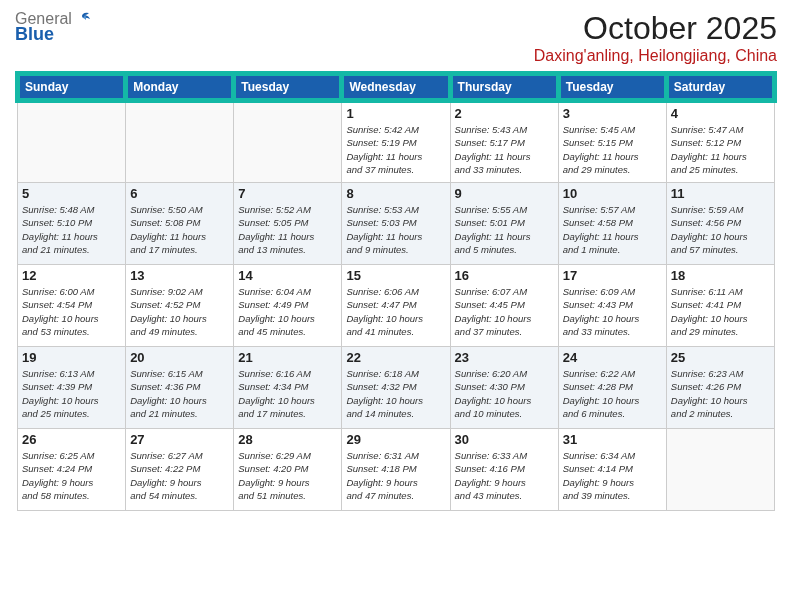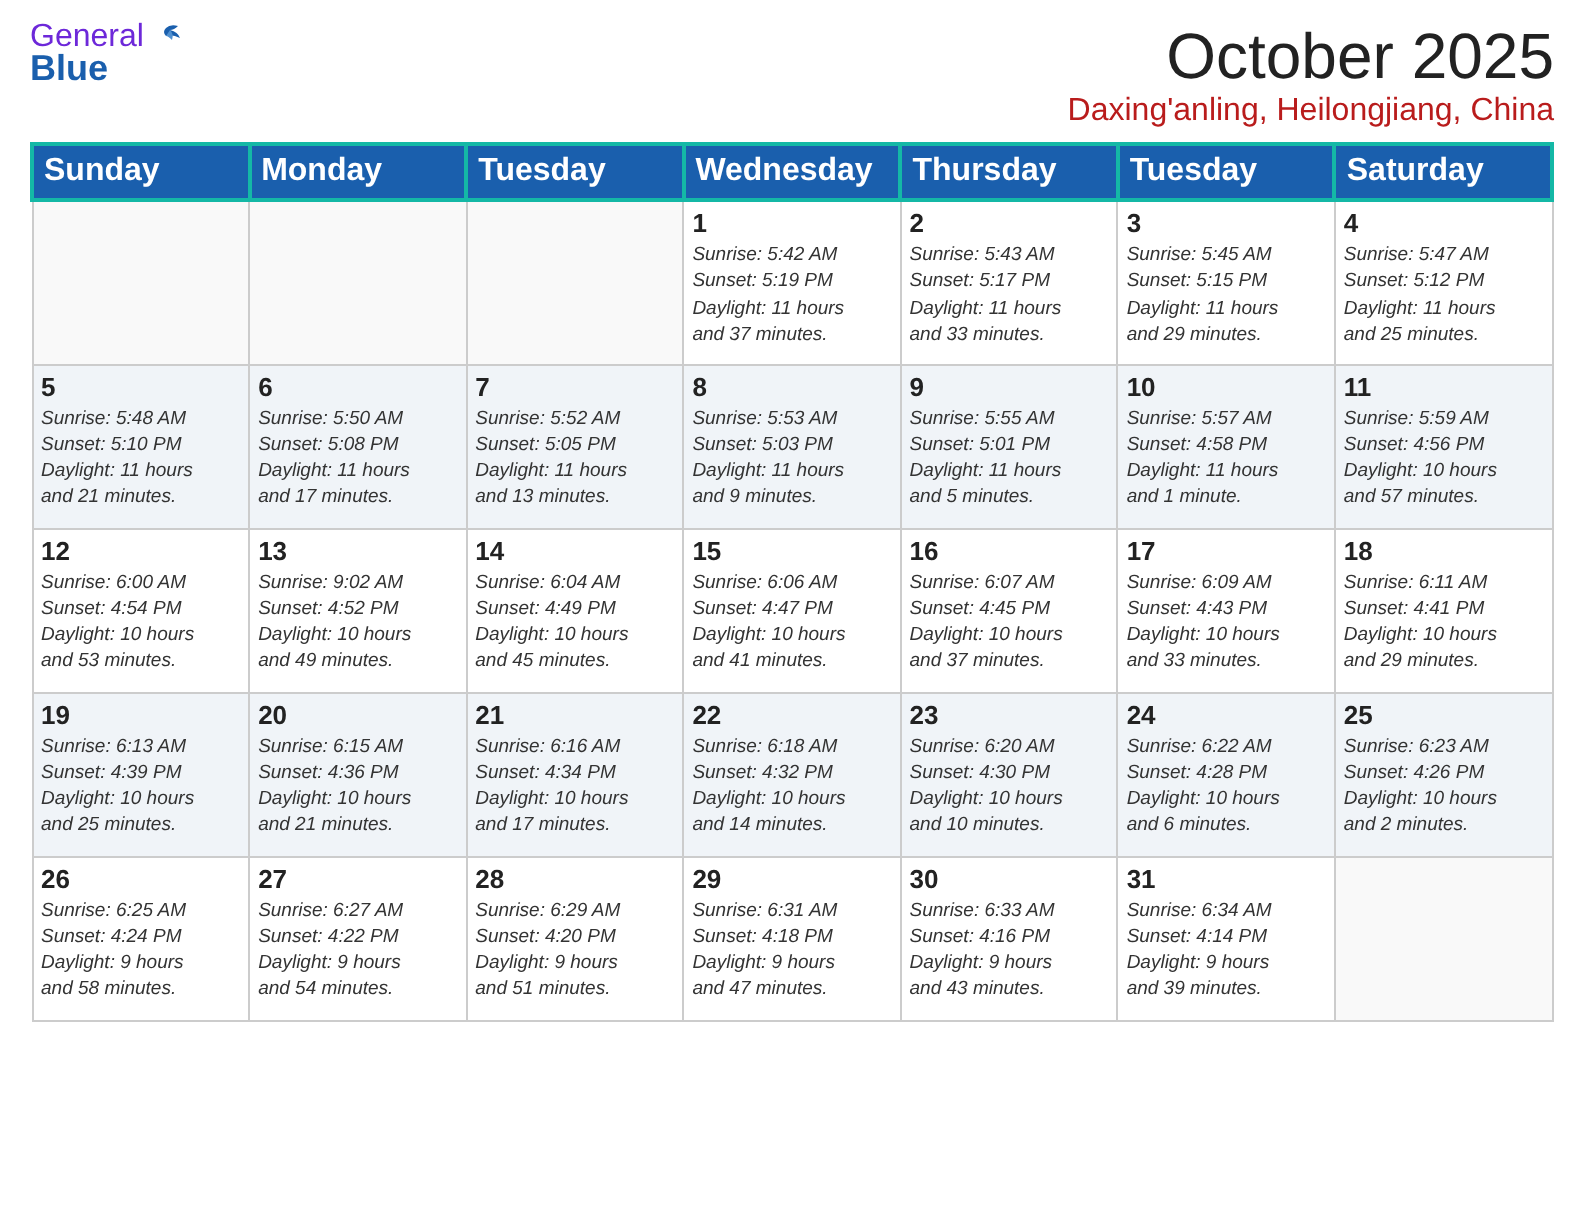--- a/index.html
+++ b/index.html
@@ -19,21 +19,21 @@
       display: flex;
       justify-content: space-between;
       align-items: flex-start;
       margin-bottom: 6px;
     }
     .logo {
       display: flex;
       flex-direction: column;
       align-items: flex-start;
     }
-    .logo-general { color: #6d28d9; }
+    .logo-general { color: #737373; }
     .logo-blue { color: #1a5fad; }
     .title-block {
       text-align: right;
     }
     .month-title {
       font-size: 32px;
       font-weight: normal;
       color: #222;
     }
     .location {
@@ -43,23 +43,23 @@
     .calendar {
       width: 100%;
       border-collapse: collapse;
       table-layout: fixed;
     }
     .calendar th {
       background: #1a5fad;
       color: #fff;
       text-align: left;
       padding: 4px 5px;
-      font-size: 16px;
+      font-size: 12px;
       font-weight: bold;
-      border: 2px solid #14b8a6;
+      border: 5px solid #14b8a6;
     }
     .calendar td {
       border: 1px solid #ccc;
       vertical-align: top;
       padding: 3px 4px;
       font-size: 10px;
       color: #333;
       height: 82px;
       background: #fff;
     }

